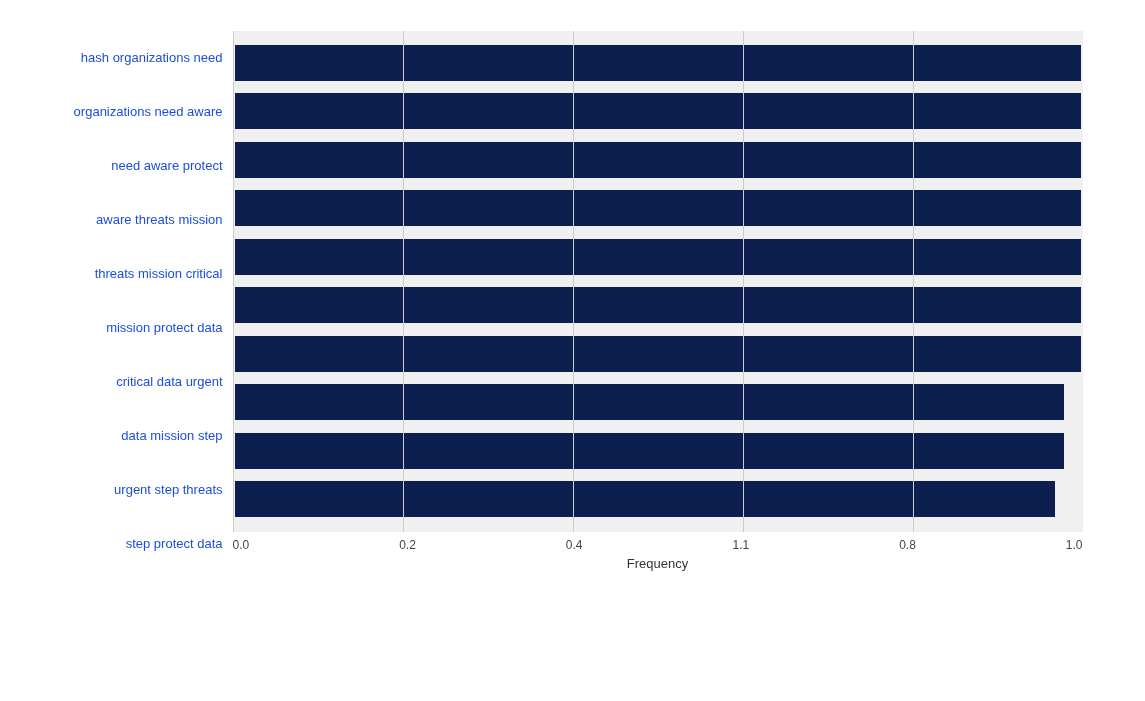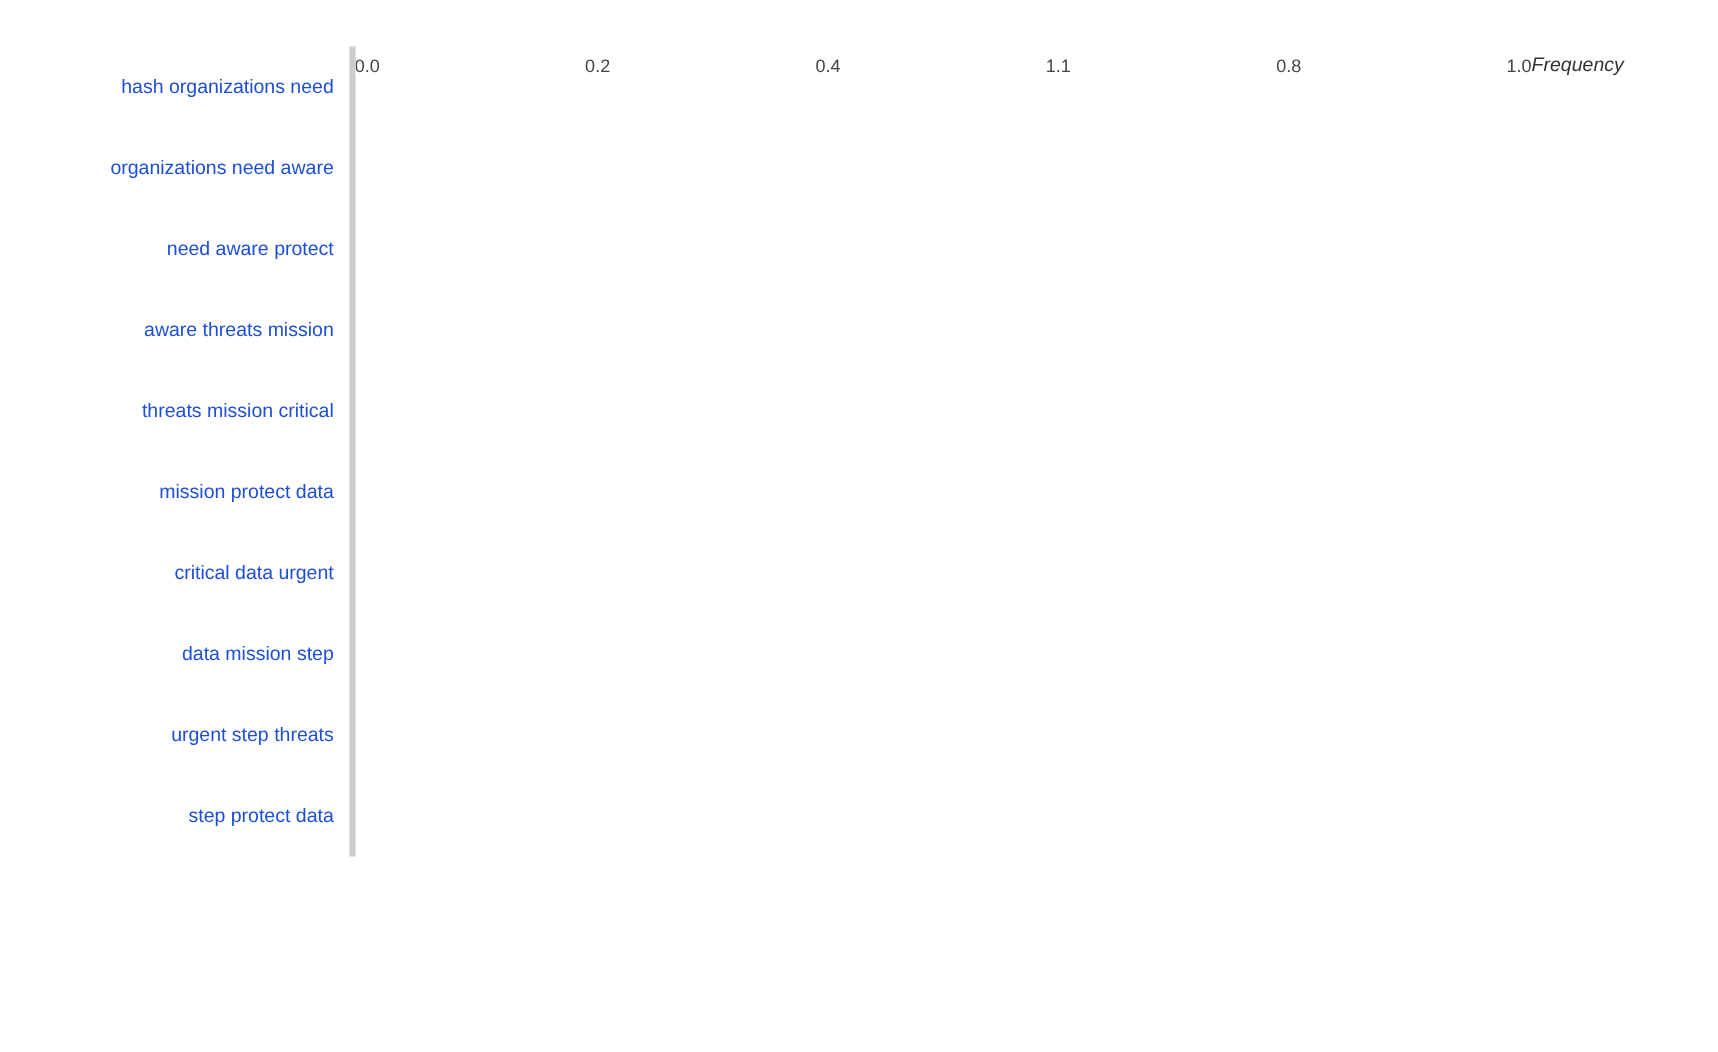--- a/index.html
+++ b/index.html
@@ -42,21 +42,21 @@
     }
     .y-label {
       font-size: 13px;
       color: #1d4ed8;
       line-height: 1;
       text-align: right;
     }
     .bars-and-xaxis {
       flex: 1;
       display: flex;
-      flex-direction: row;
+      flex-direction: column;
     }
     .bars-section {
       flex: 1;
       background: #f0f0f0;
       position: relative;
       display: flex;
       flex-direction: column;
       justify-content: space-around;
       padding: 8px 0;
     }
@@ -80,21 +80,20 @@
     .x-tick {
       font-size: 12px;
       color: #444;
       text-align: center;
     }
     .x-axis-label {
       text-align: center;
       font-size: 13px;
       color: #333;
       margin-top: 4px;
-      font-style: italic;
     }
     
     .bars-section::before {
       content: '';
       position: absolute;
       top: 0; bottom: 0; left: 0; right: 0;
       background: repeating-linear-gradient(
         to right,
         #ccc 0px, #ccc 1px,
         transparent 1px, transparent calc(100% / 5)

